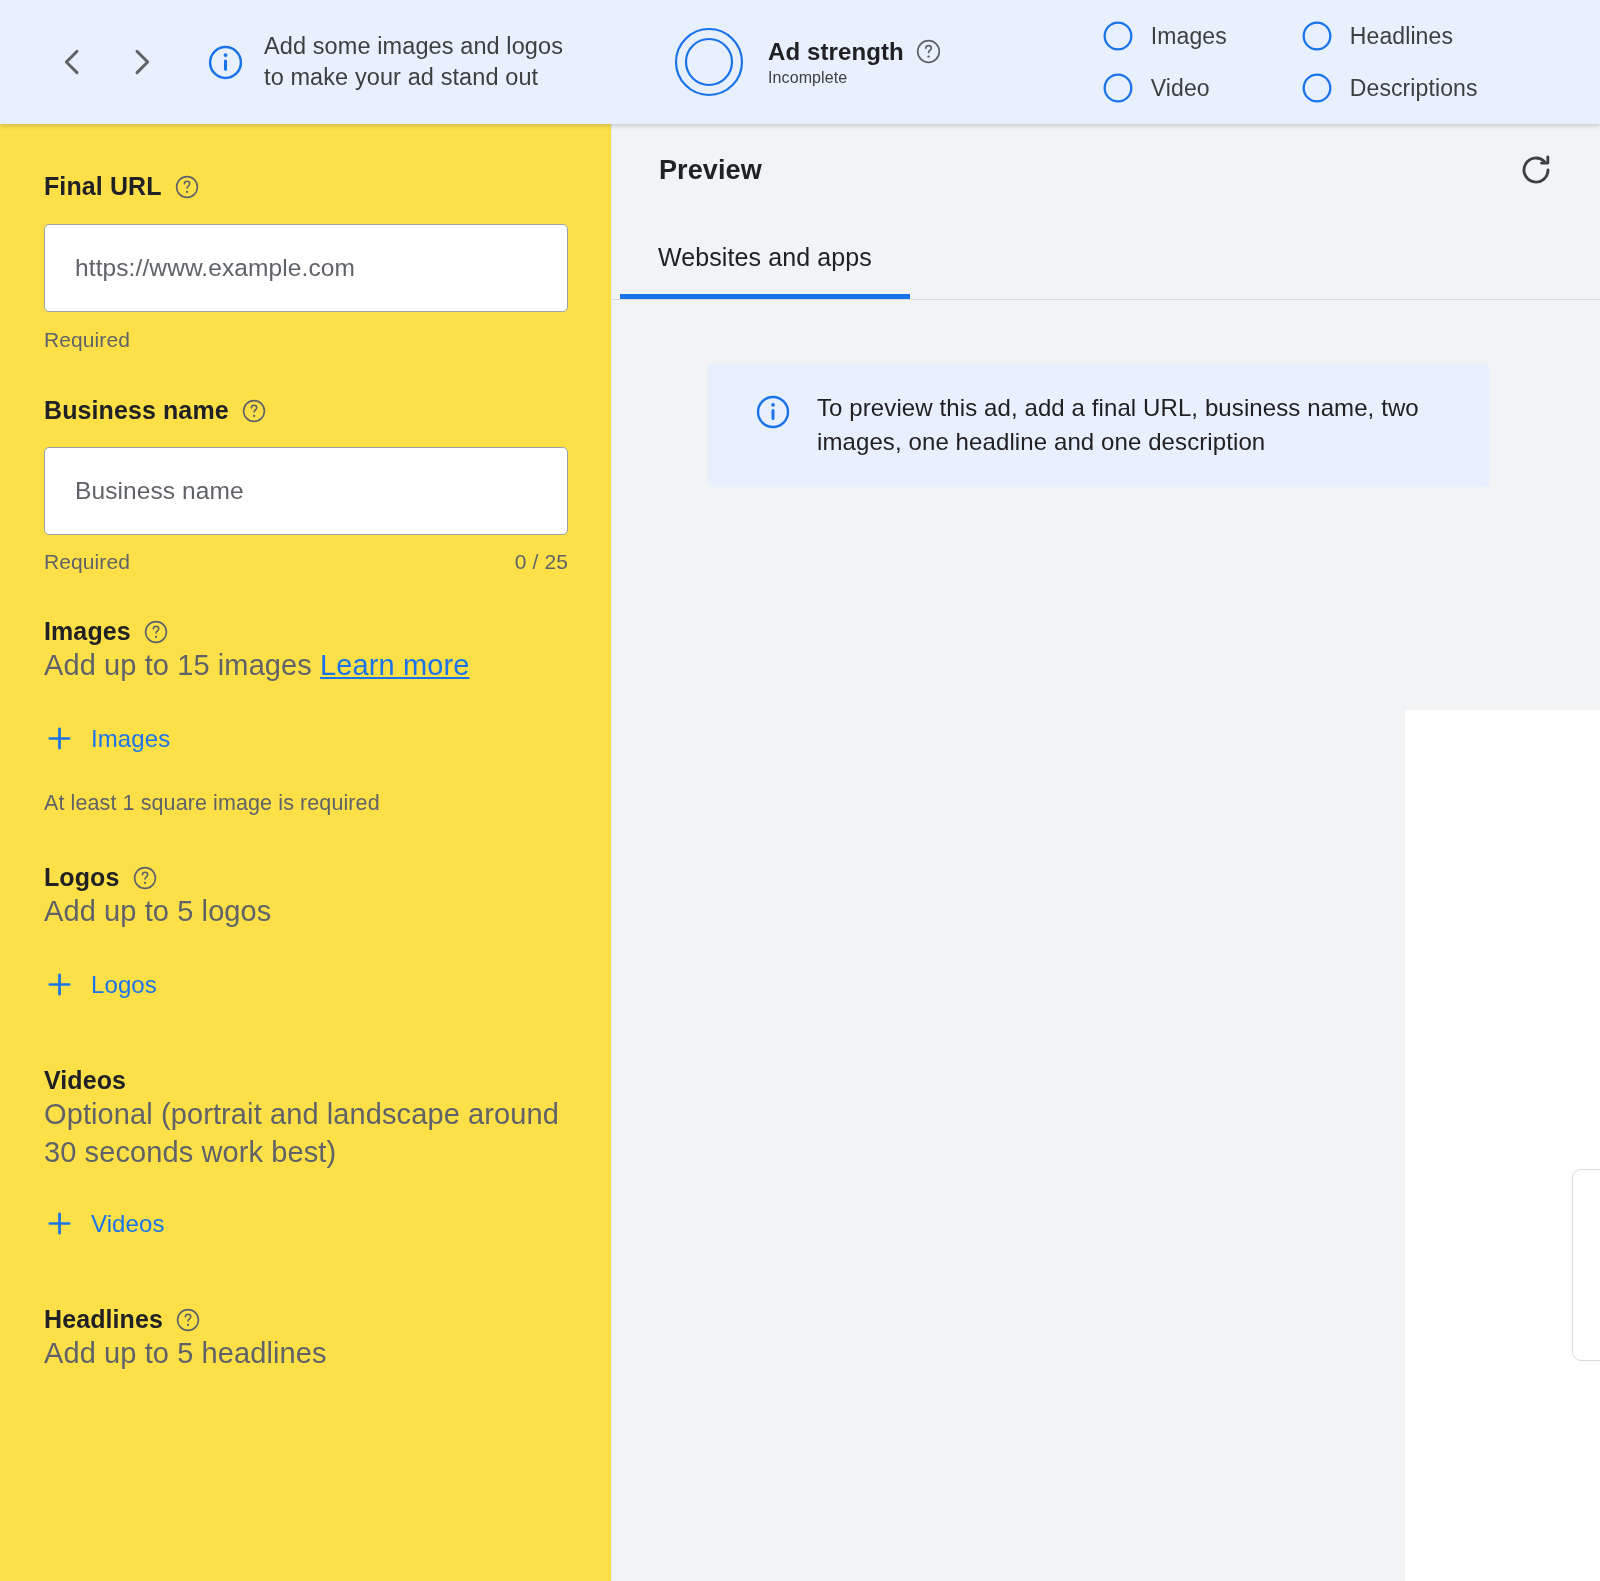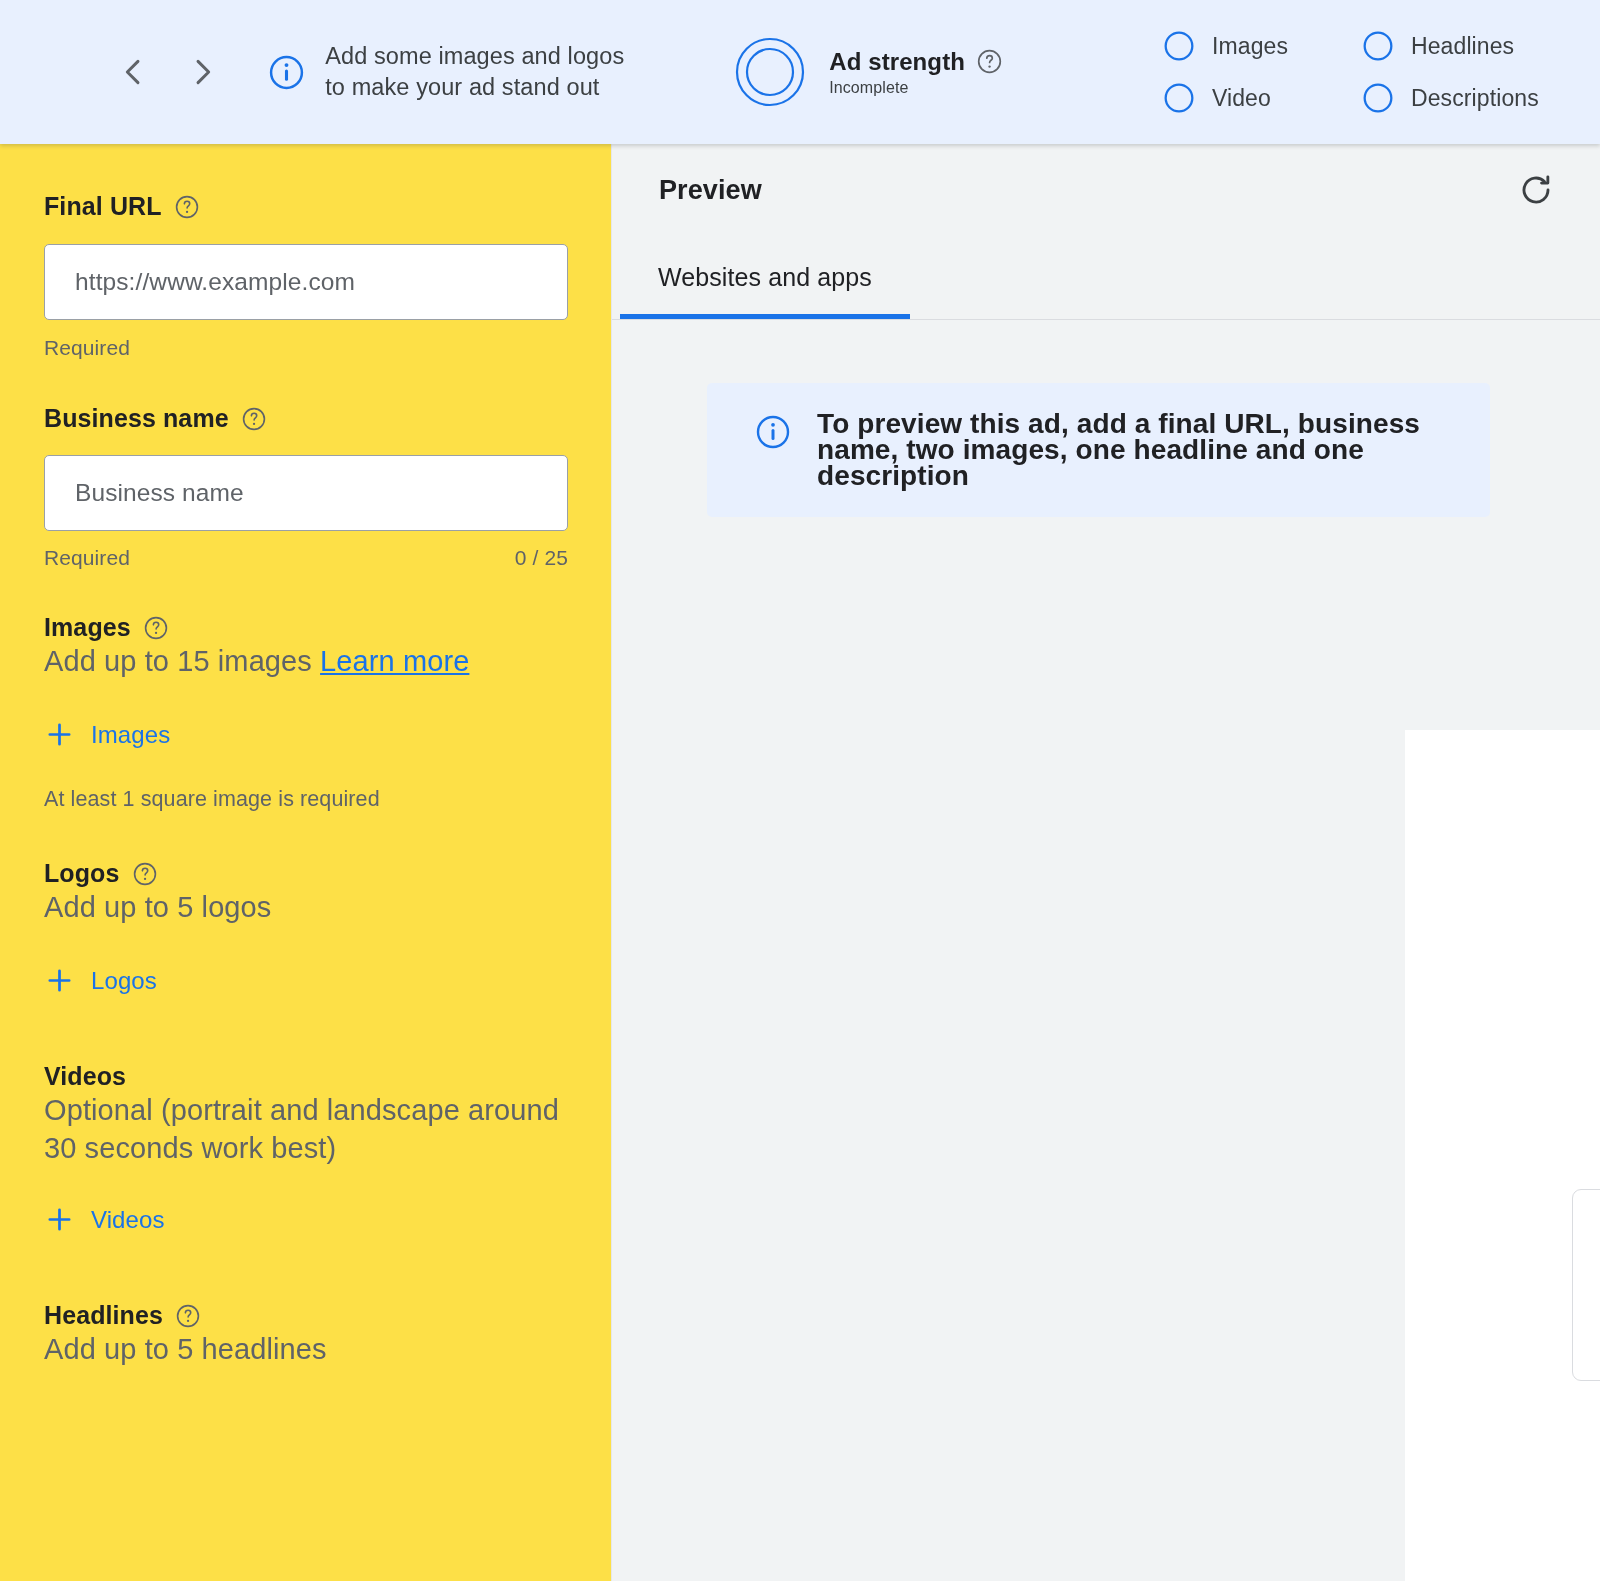--- a/index.html
+++ b/index.html
@@ -9,27 +9,26 @@
     background: #ffffff;
     font-family: "Liberation Sans", sans-serif;
     -webkit-font-smoothing: antialiased;
     overflow: hidden;
   }
 
   
   .topbar {
     position: relative;
     width: 1600px;
-    height: 144px;
+    height: 124px;
     background: #e8f0fe;
     display: flex;
     align-items: center;
     box-shadow: 0 2px 4px rgba(60,64,67,0.22);
     z-index: 5;
-    justify-content: center;
   }
   .nav-arrows {
     display: flex;
     align-items: center;
     gap: 36px;
     margin-left: 55px;
   }
   .chev {
     width: 34px; height: 34px;
     display: flex; align-items: center; justify-content: center;
@@ -113,21 +112,21 @@
   .field-label {
     font-size: 25px;
     font-weight: bold;
     color: #202124;
     letter-spacing: 0.1px;
   }
   .help-icon { flex: 0 0 auto; display: block; cursor: pointer; }
 
   .text-input {
     width: 524px;
-    height: 76px;
+    height: 88px;
     border: 1px solid #9aa0a6;
     border-radius: 5px;
     background: #fff;
     display: flex;
     align-items: center;
     padding: 0 30px;
     cursor: text;
   }
   .text-input .ph {
     font-size: 24.5px;
@@ -238,25 +237,24 @@
     margin: 63px 110px 0 95px;
     background: #e8f0fe;
     border-radius: 5px;
     display: flex;
     align-items: flex-start;
     gap: 26px;
     padding: 28px 30px 28px 48px;
   }
   .notice .info-ic { flex: 0 0 auto; margin-top: 3px; }
   .notice-text {
-    font-size: 28px;
-    line-height: 26px;
+    font-size: 24px;
+    line-height: 34px;
     color: #202124;
     letter-spacing: 0.1px;
-    font-weight: bold;
   }
 
   .ad-canvas {
     position: absolute;
     left: 793px;
     top: 586px;
     width: 604px;
     height: 871px;
     background: #ffffff;
   }

